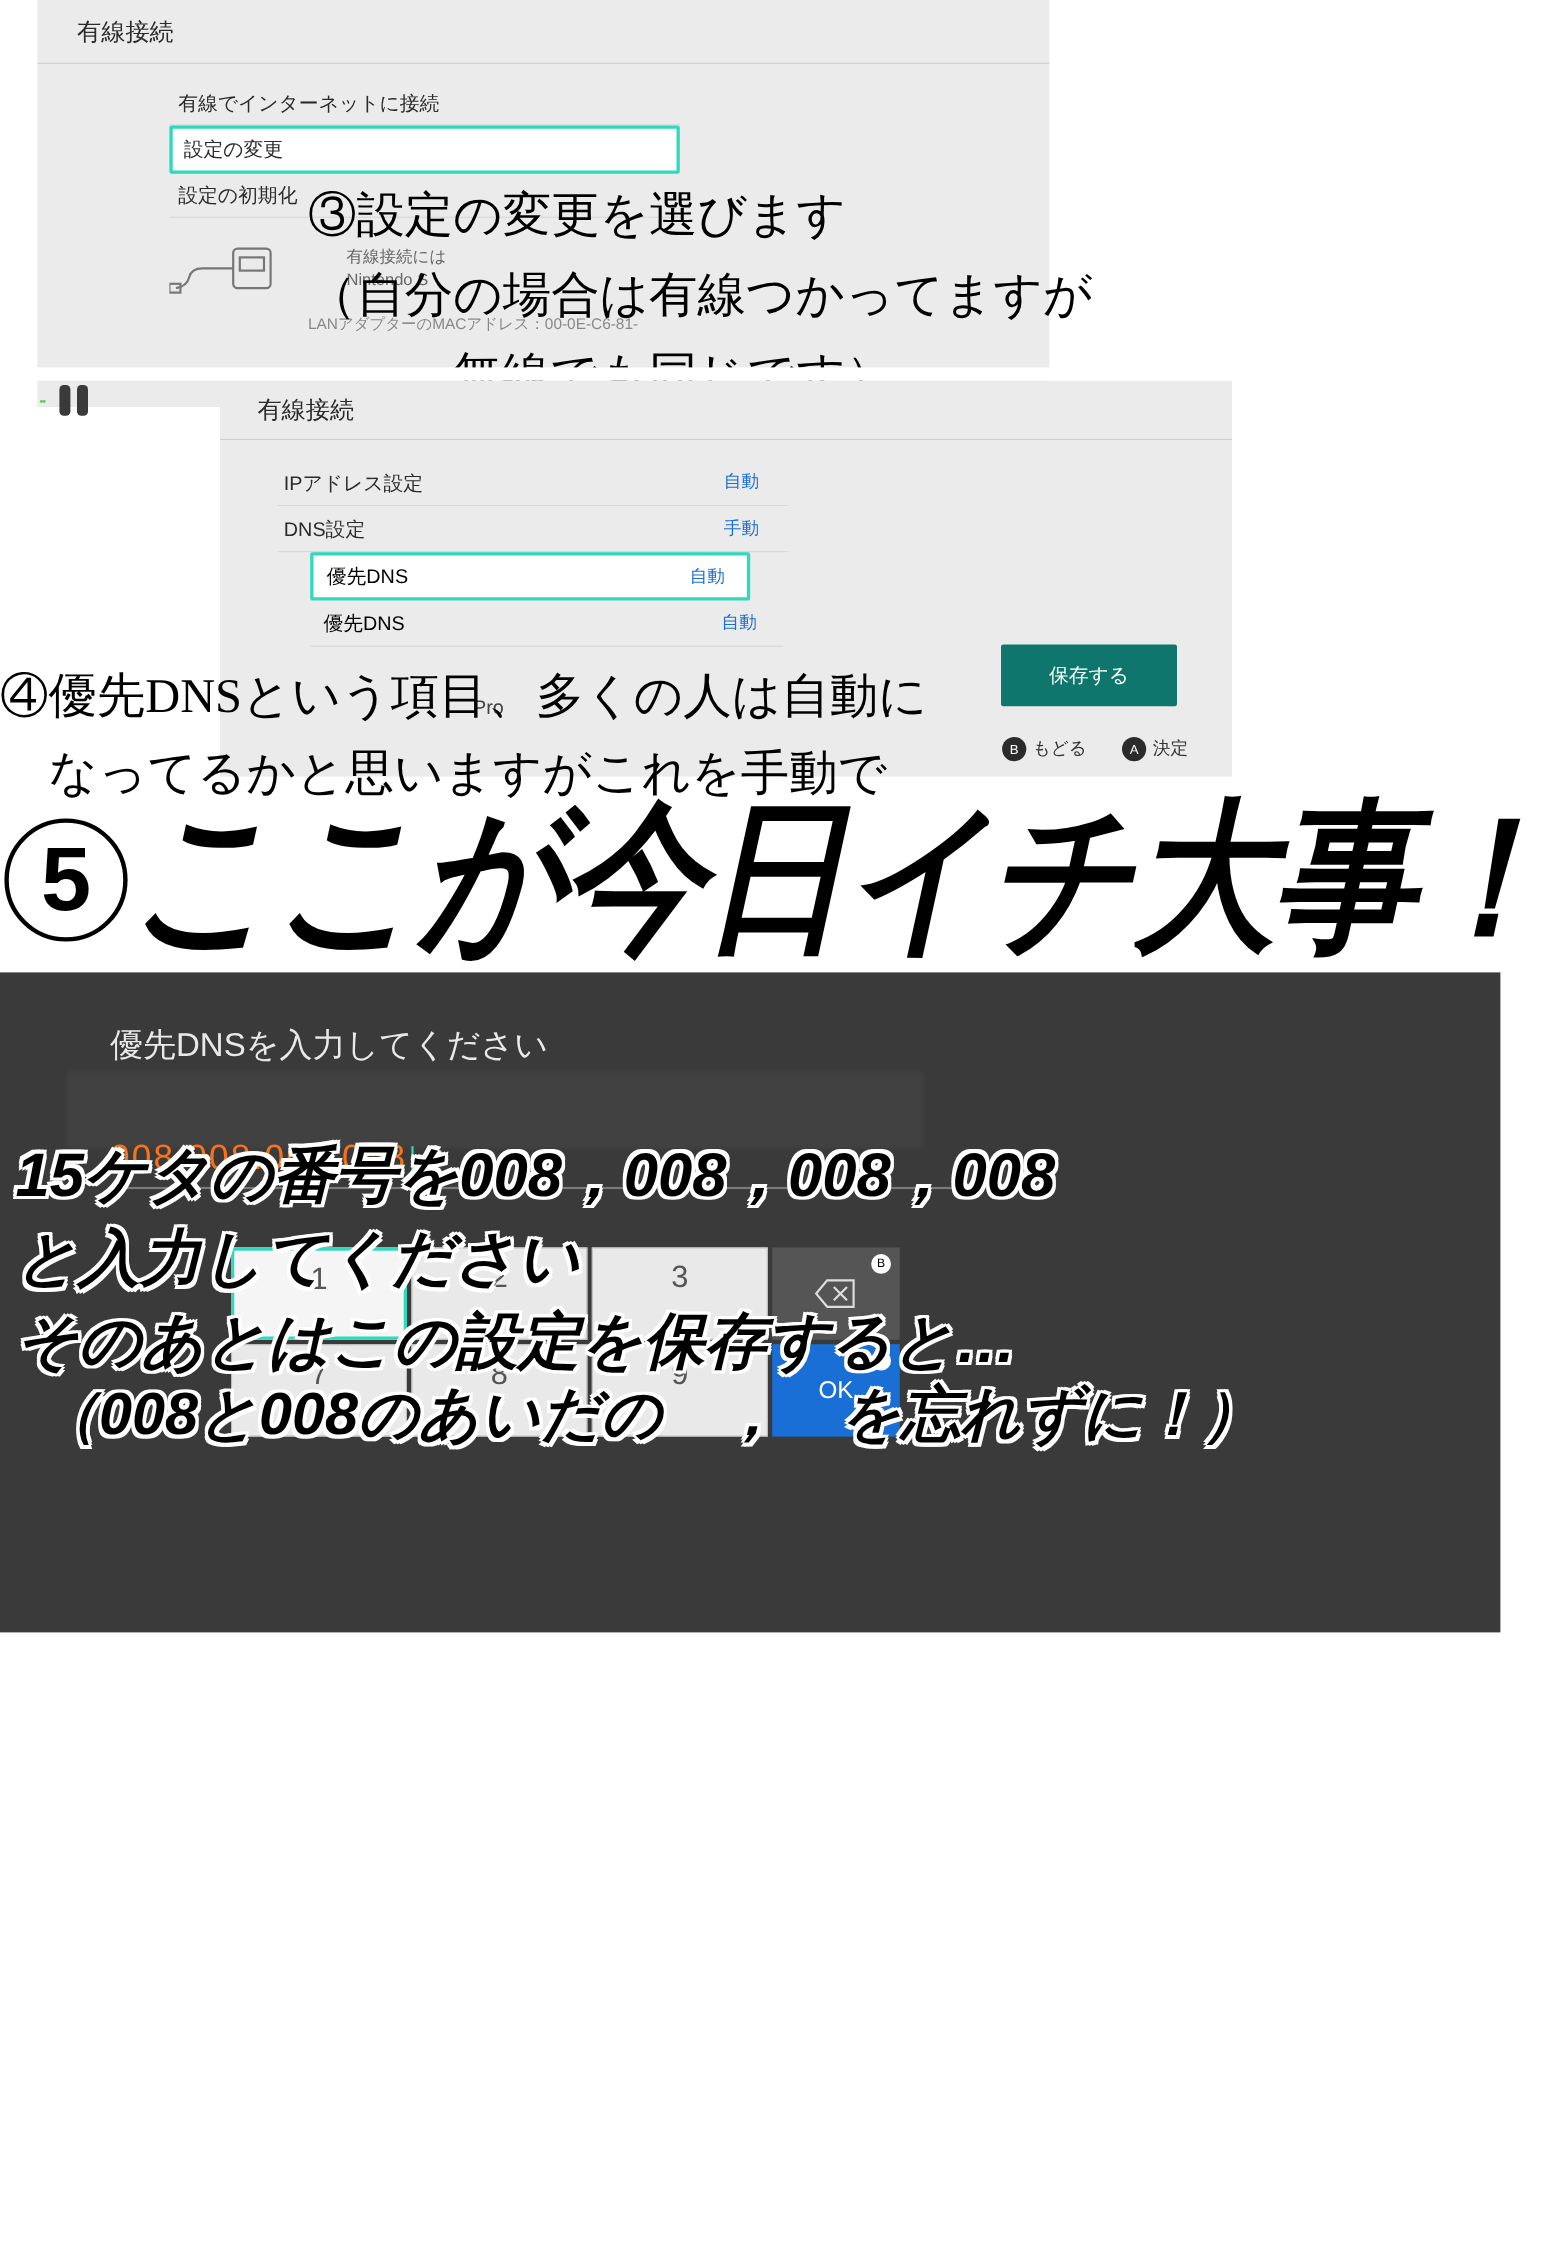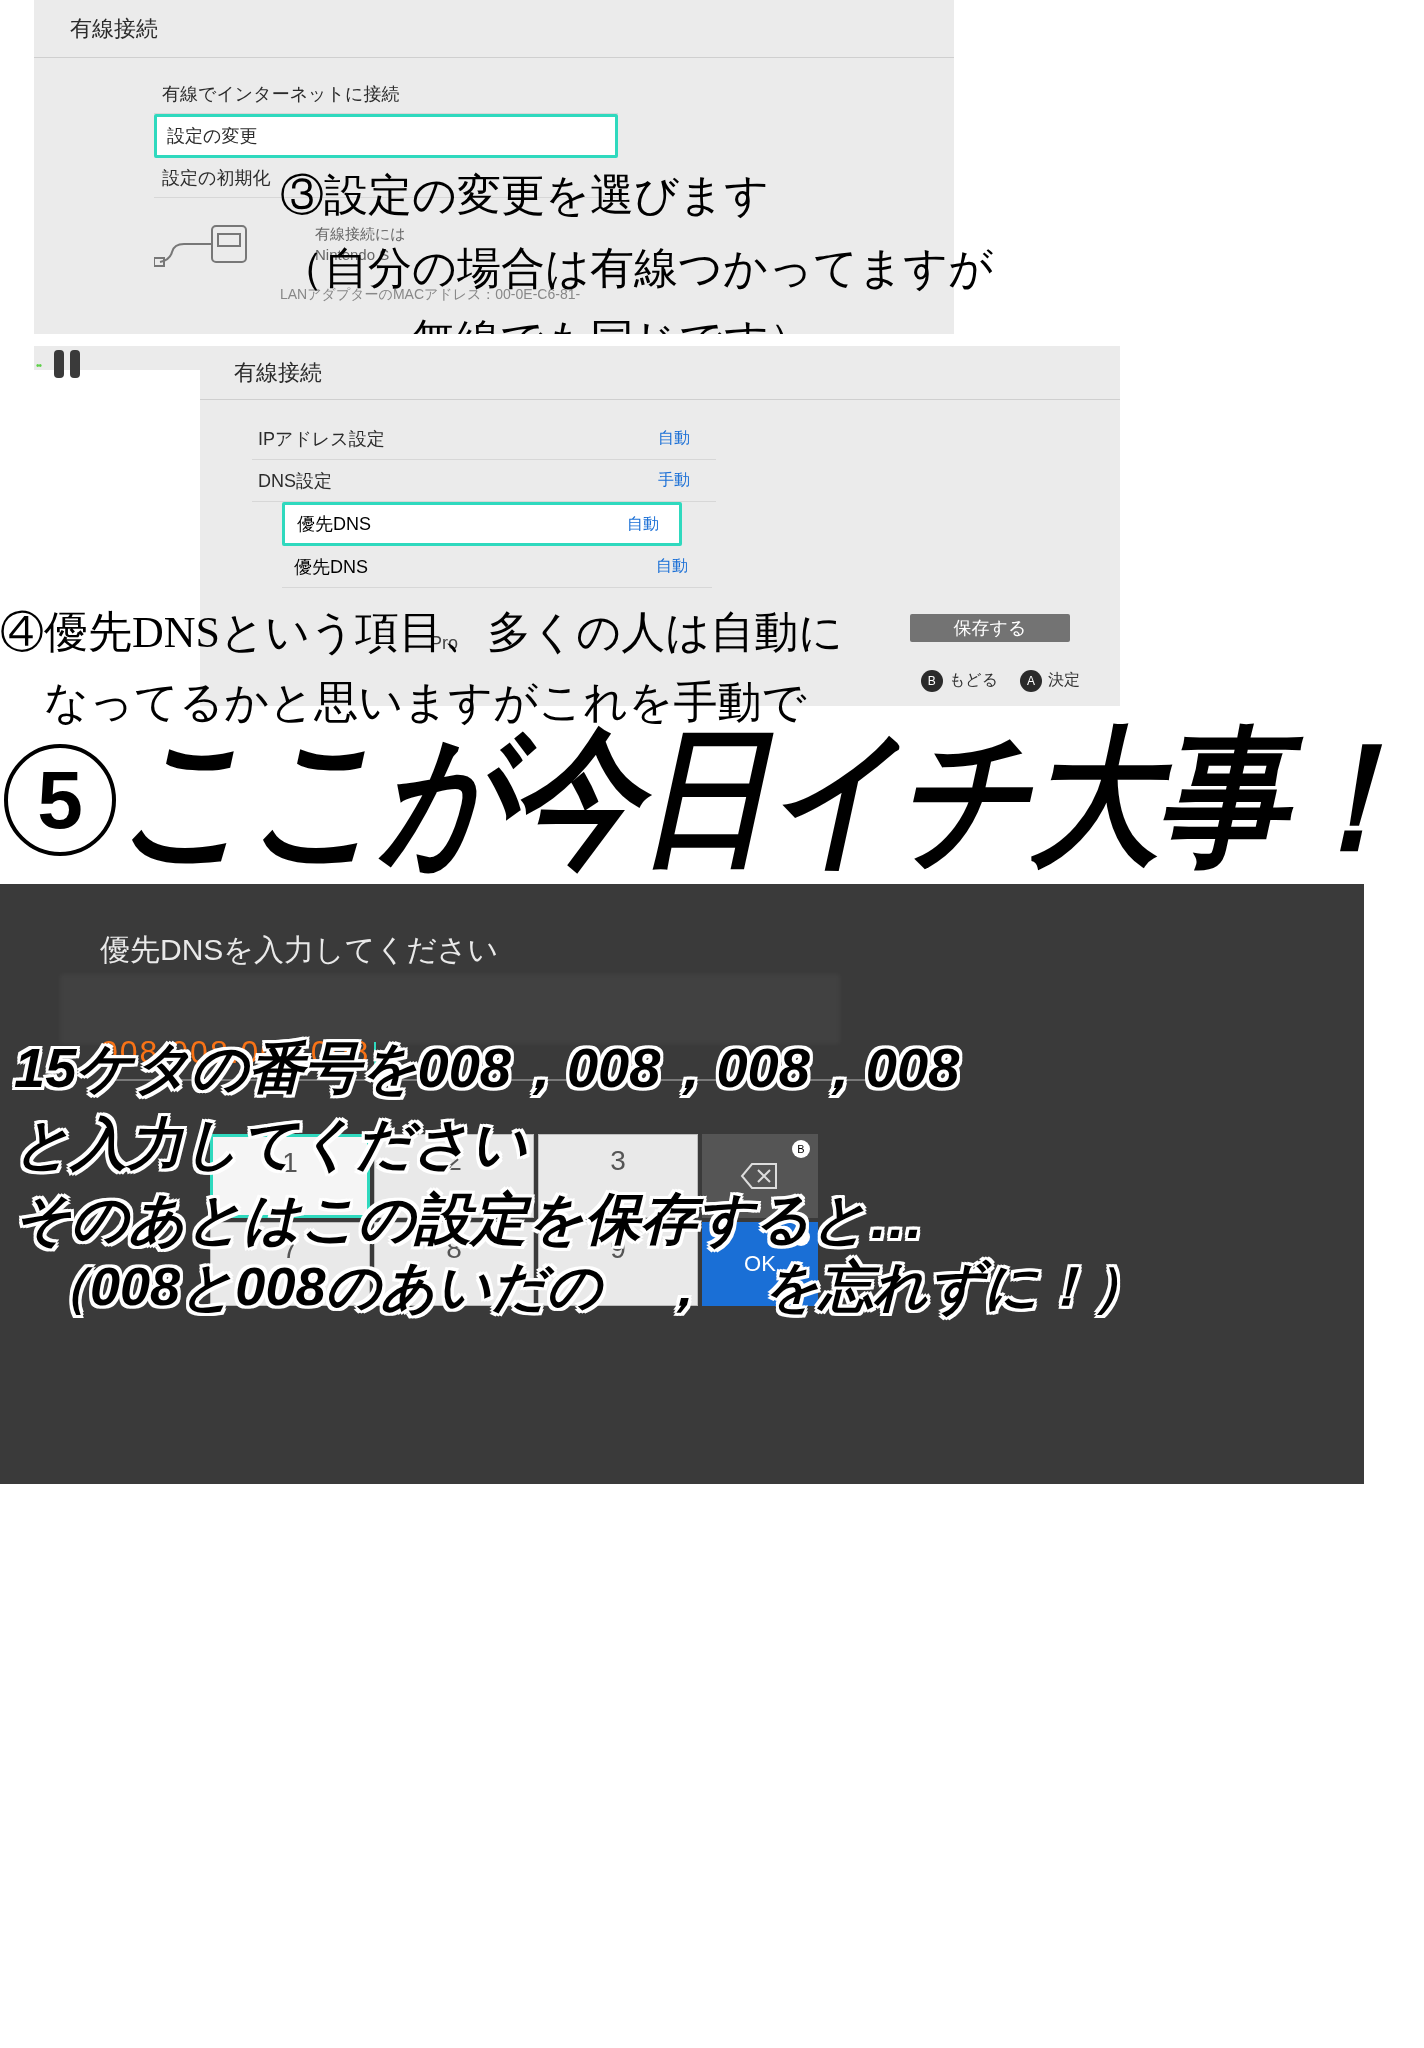--- a/index.html
+++ b/index.html
@@ -32,22 +32,22 @@
   .panel2 { position: absolute; left: 200px; top: 346px; width: 920px; height: 360px; background: #ebebeb; }
   .p2-title-row { height: 54px; display: flex; align-items: center; padding-left: 34px; border-bottom: 1px solid #cfcfcf; }
   .p2-body { padding: 18px 0 0 52px; }
   .p2-row { width: 464px; height: 42px; display: flex; align-items: center; justify-content: space-between; padding: 0 26px 0 6px; border-bottom: 1px solid #d7d7d7; font-size: 18px; }
   .p2-row .lbl { color: #2b2b2b; }
   .p2-row .val { color: #1a6fd6; font-size: 16px; }
   .p2-row-sel { width: 400px; height: 44px; margin-left: 30px; border: 3px solid #2fd9be; border-radius: 2px; background: #fff; display: flex; align-items: center; justify-content: space-between; padding: 0 20px 0 12px; font-size: 18px; }
   .p2-row-sel .val { color: #1a6fd6; font-size: 16px; }
   .p2-row-sub { width: 430px; height: 42px; margin-left: 30px; display: flex; align-items: center; justify-content: space-between; padding: 0 24px 0 12px; font-size: 18px; border-bottom: 1px solid #d7d7d7; }
   .p2-row-sub .val { color: #1a6fd6; font-size: 16px; }
-  .p2-save { position: absolute; right: 50px; bottom: 64px; width: 160px; height: 28px; background: #737373; color: #fff; font-size: 18px; display: flex; align-items: center; justify-content: center; border-radius: 2px; }
-  .p2-hints { position: absolute; right: 40px; bottom: 14px; display: flex; gap: 22px; font-size: 16px; color: #333; align-items: center; }
+  .p2-save { position: absolute; right: 50px; bottom: 64px; width: 160px; height: 56px; background: #0f766e; color: #fff; font-size: 18px; display: flex; align-items: center; justify-content: center; border-radius: 2px; }
+  .p2-hints { position: absolute; right: 40px; bottom: 14px; display: flex; gap: 32px; font-size: 16px; color: #333; align-items: center; }
   .hint-btn { width: 22px; height: 22px; border-radius: 50%; background: #2b2b2b; color: #fff; font-size: 12px; display: inline-flex; align-items: center; justify-content: center; margin-right: 6px; }
   .p2-extra { position: absolute; left: 230px; bottom: 52px; font-size: 18px; color: #444; display:flex; gap:60px; }
 
   
   .anno4 { position: absolute; left: 0px; top: 598px; font-size: 44px; line-height: 1.6; font-family: "Yu Mincho", "Hiragino Mincho ProN", serif; white-space: pre; color: #000; z-index: 5; }
 
   
   .anno5-wrap { position: absolute; left: 0; top: 720px; width: 1424px; height: 160px; display: flex; align-items: center; }
   .anno5-num { width: 112px; height: 112px; border: 4px solid #000; border-radius: 50%; display: flex; align-items: center; justify-content: center; font-size: 82px; font-weight: 900; flex-shrink: 0; margin-left: 4px; font-family: sans-serif; }
   .anno5-txt { font-size: 130px; font-weight: 900; font-style: italic; letter-spacing: -2px; transform: scaleY(1.15); margin-left: 2px; font-family: "Arial Black", "Yu Gothic", sans-serif; }

